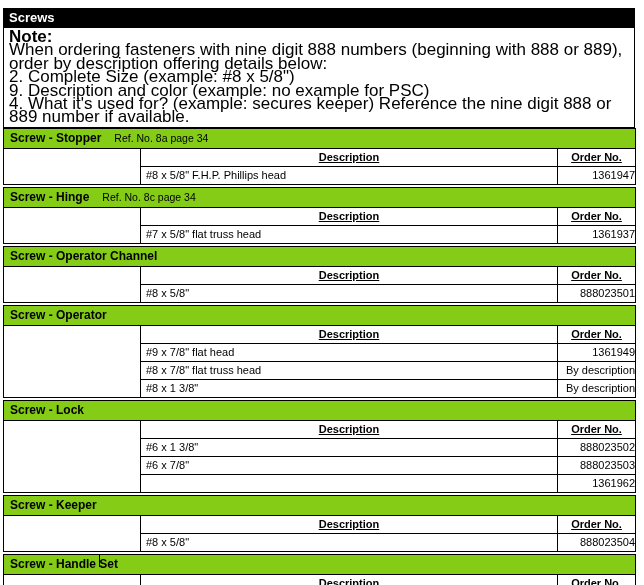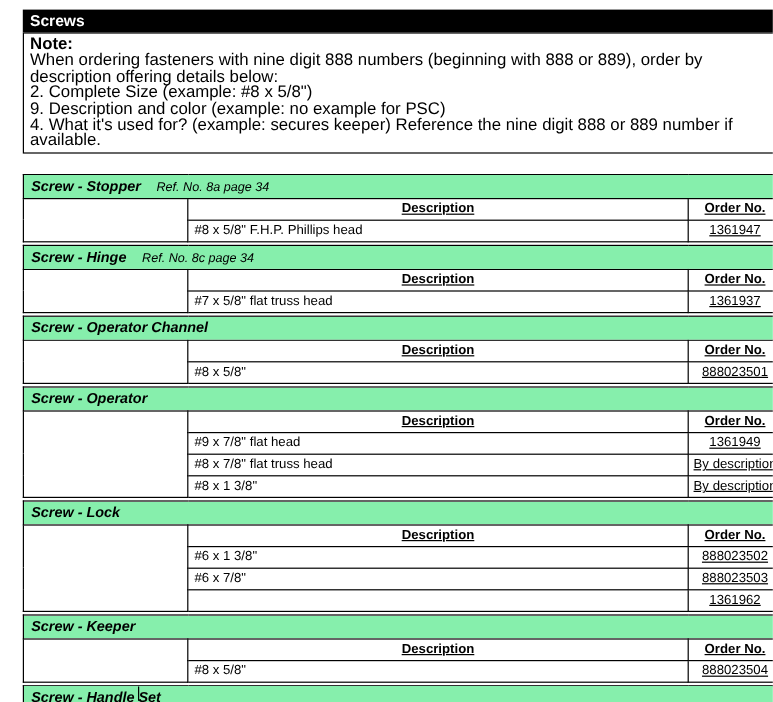--- a/index.html
+++ b/index.html
@@ -9,21 +9,21 @@
     width: 644px;
     height: 585px;
     overflow: hidden;
     font-family: "Liberation Sans", sans-serif;
     color: #000000;
   }
   .page {
     box-sizing: border-box;
     width: 554px;
     height: 585px;
-    padding: 8px 4px 0 19px;
+    padding: 8px 4px 0 3px;
   }
   .content {
     width: 632px;
   }
   
   .title-bar {
     box-sizing: border-box;
     width: 632px;
     height: 19px;
     background: #000000;
@@ -31,47 +31,45 @@
     font-size: 13px;
     font-weight: bold;
     line-height: 19px;
     padding-left: 6px;
   }
   
   .note-box {
     box-sizing: border-box;
     width: 632px;
     border: 1px solid #000000;
-    font-size: 14px;
+    font-size: 17px;
     line-height: 13.4px;
     padding: 2px 5px 3px 5px;
-    margin-bottom: 17px;
   }
   .note-label { font-weight: bold; }
   
   .section-table {
     width: 632px;
     border-collapse: collapse;
     table-layout: fixed;
     margin-bottom: 2px;
     font-size: 11px;
   }
   .section-table td {
     border: 1px solid #000000;
     padding: 0;
     height: 17px;
     overflow: hidden;
     white-space: nowrap;
   }
   .section-bar {
-    background: #86efac;
+    background: #84cc16;
     height: 19px !important;
     padding: 0 0 0 6px !important;
     position: relative;
-    font-style: italic;
   }
   .section-title {
     font-size: 12px;
     font-weight: bold;
   }
   .section-ref {
     font-size: 10.5px;
     font-weight: normal;
     margin-left: 13px;
   }
@@ -87,21 +85,21 @@
   .spacer-cell { background: #ffffff; }
   .desc-head, .order-head {
     font-weight: bold;
     text-align: center;
     text-decoration: underline;
   }
   .desc-cell {
     text-align: left;
     padding-left: 5px !important;
   }
-  .order-cell { text-align: center; text-decoration: underline; }
+  .order-cell { text-align: right; }
 </style>
 </head>
 <body>
 
 <div class="page">
   <div class="content">
 
     <div class="title-bar">Screws</div>
 
     <div class="note-box">

